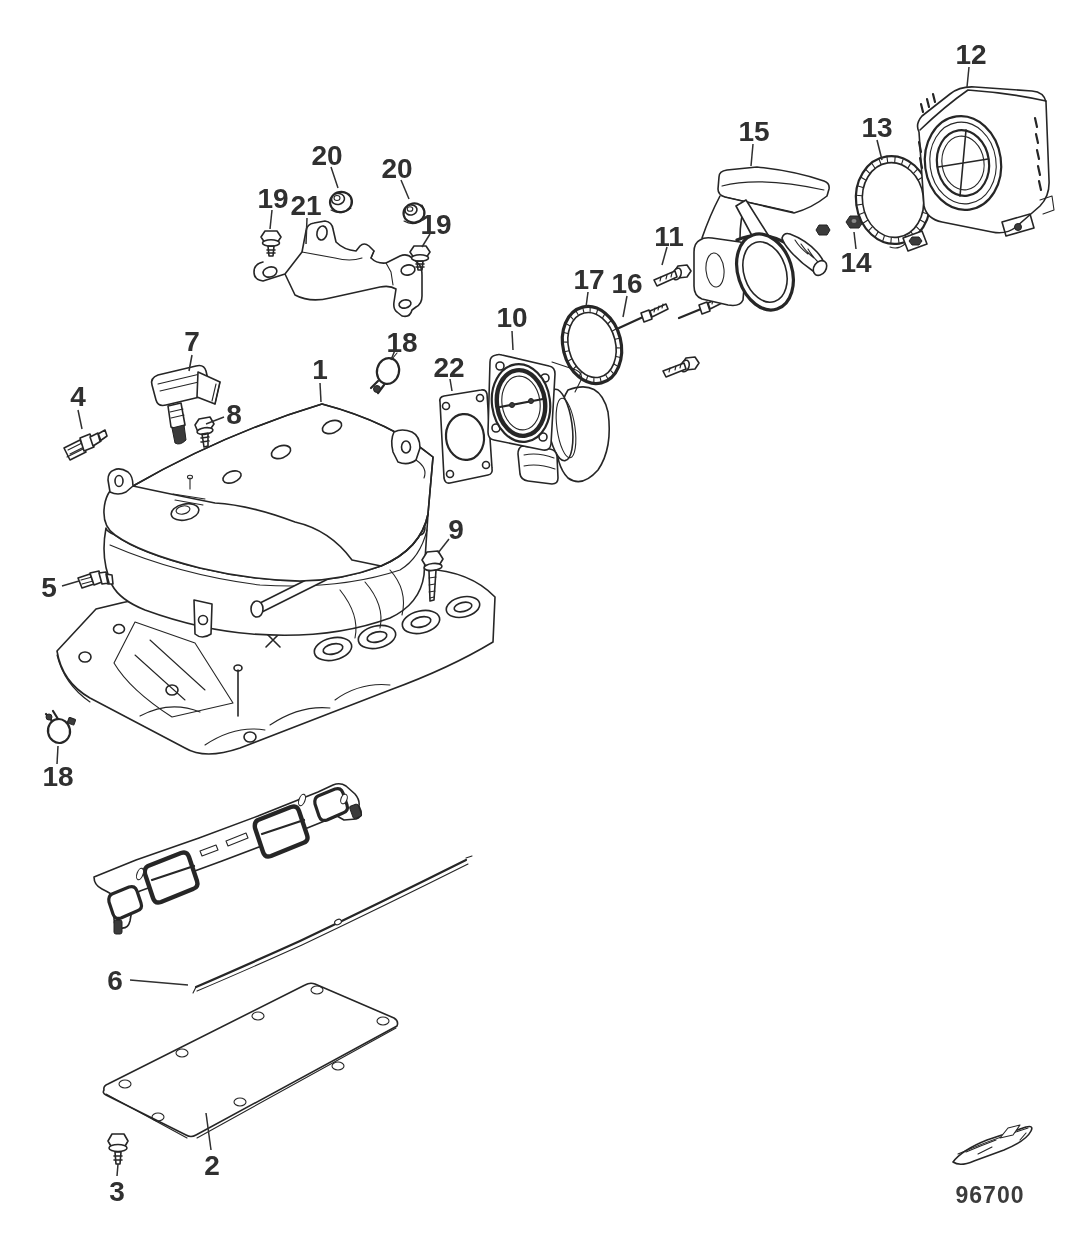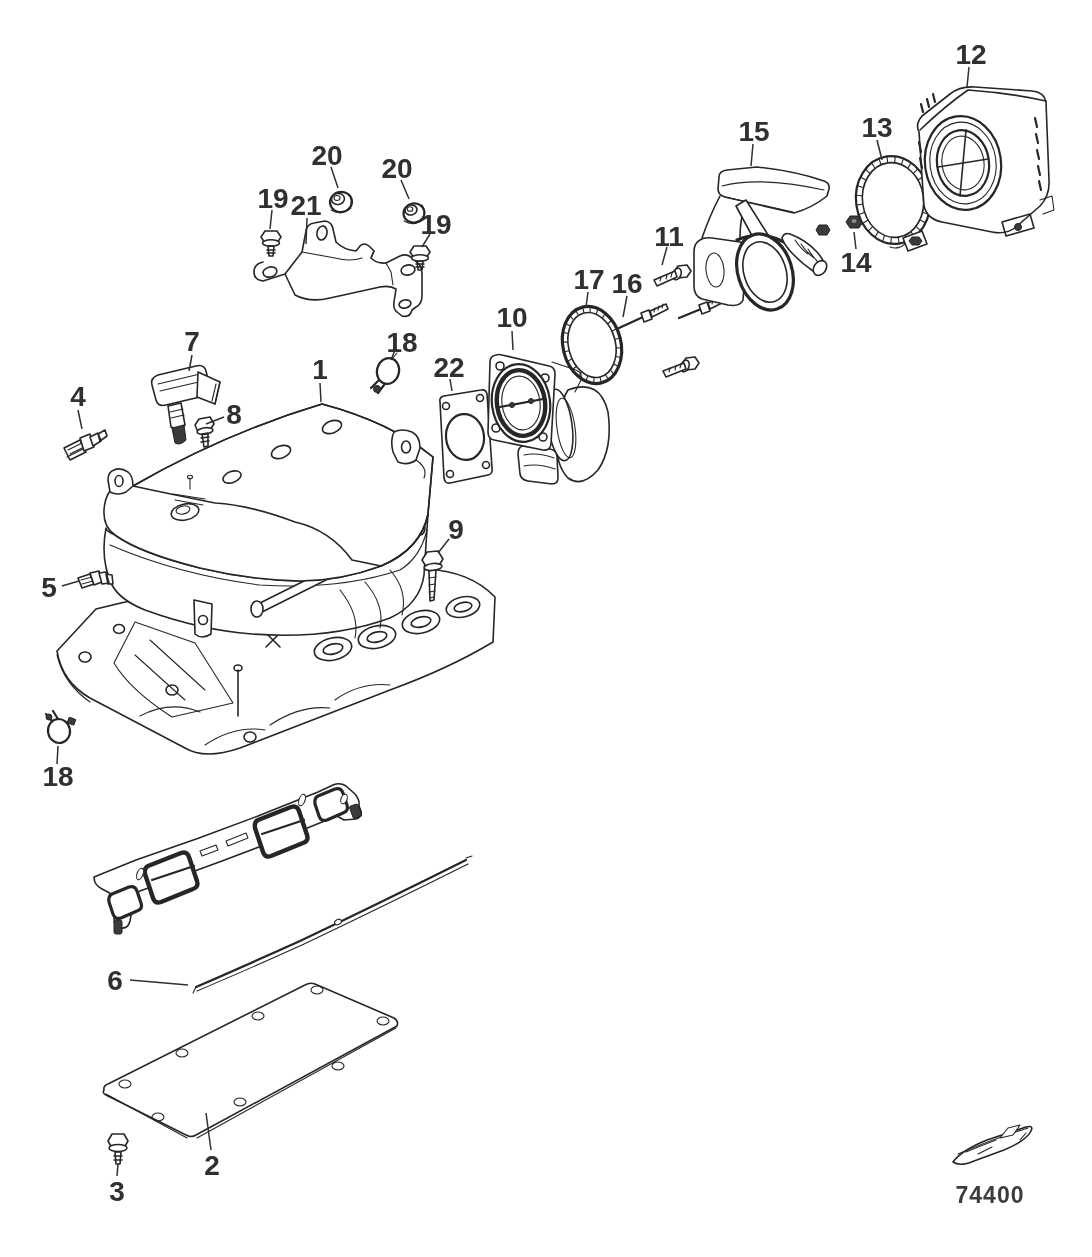--- a/index.html
+++ b/index.html
@@ -448,14 +448,14 @@
         <text x="327" y="155" dy="10" class="callout">20</text>
         <line x1="401" y1="180" x2="409" y2="199" class="leader"></line>
         <text x="397" y="168" dy="10" class="callout">20</text>
         <line x1="307" y1="218" x2="306" y2="244" class="leader"></line>
         <text x="306" y="205" dy="10" class="callout">21</text>
         <line x1="450" y1="379" x2="452" y2="391" class="leader"></line>
         <text x="449" y="367" dy="10" class="callout">22</text>
       </g>
 </svg>
 
-<div class="partcode">74400</div>
+<div class="partcode">96700</div>
 </div>
 
 </body></html>

